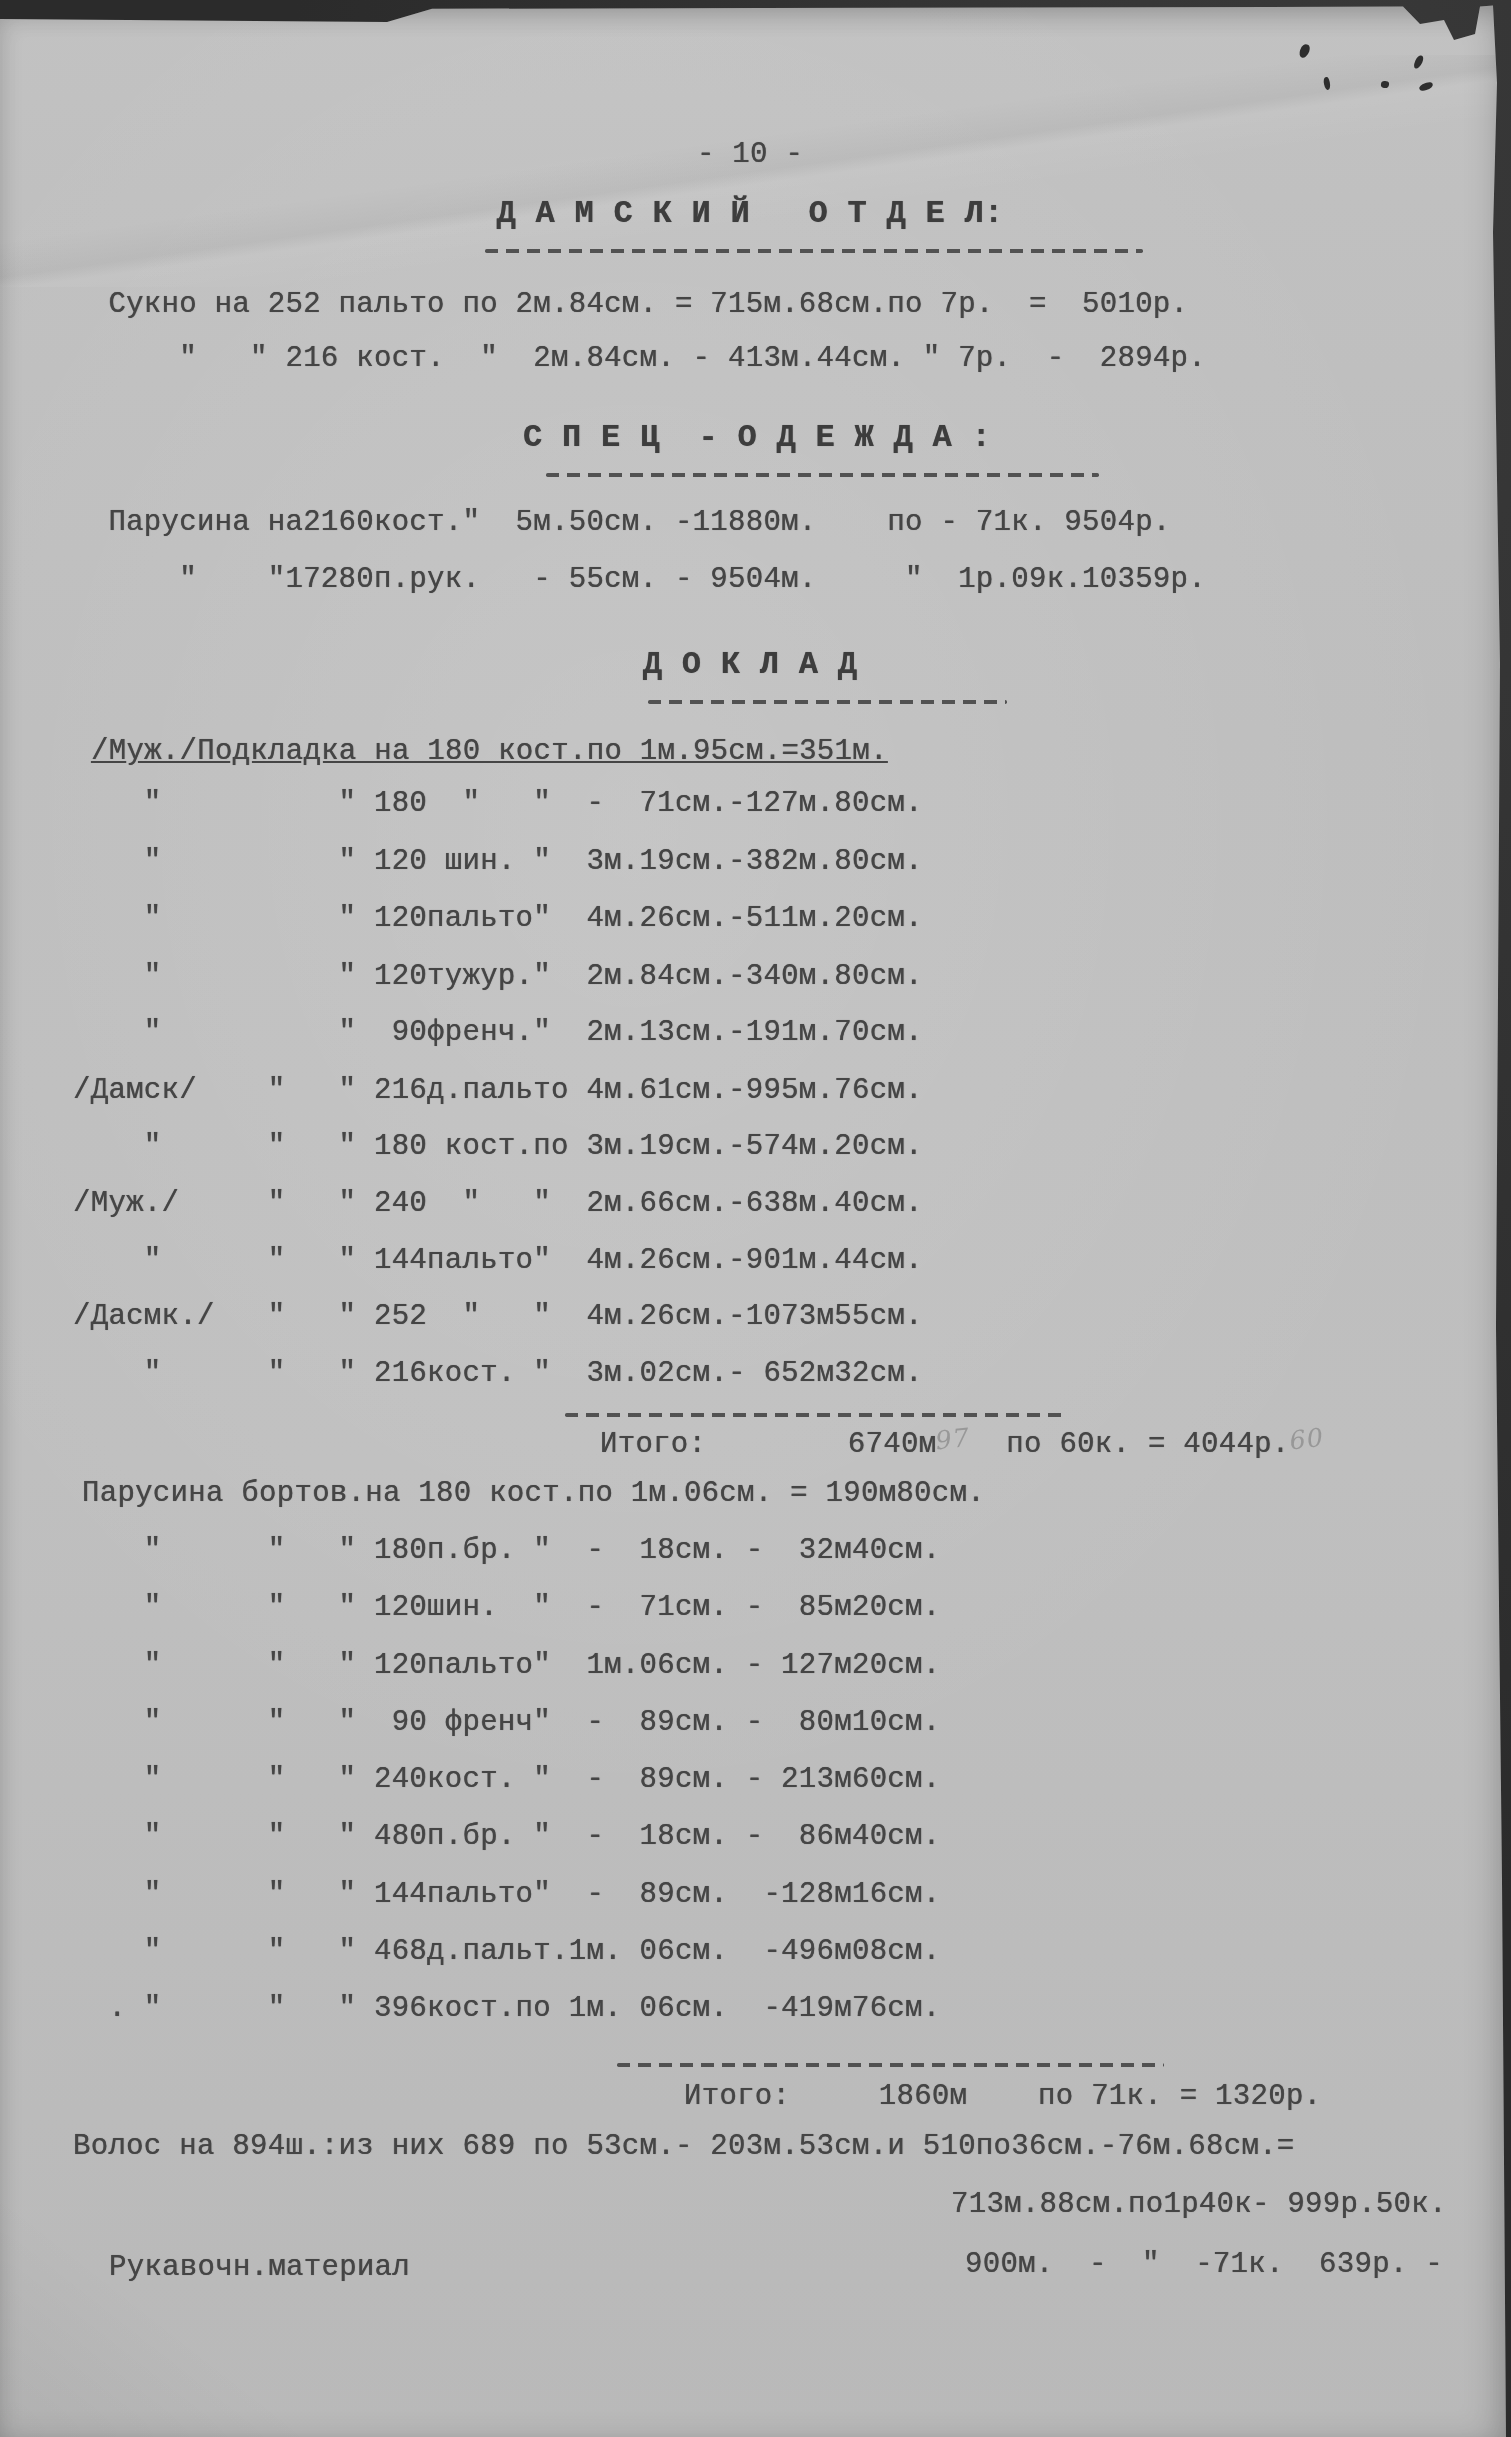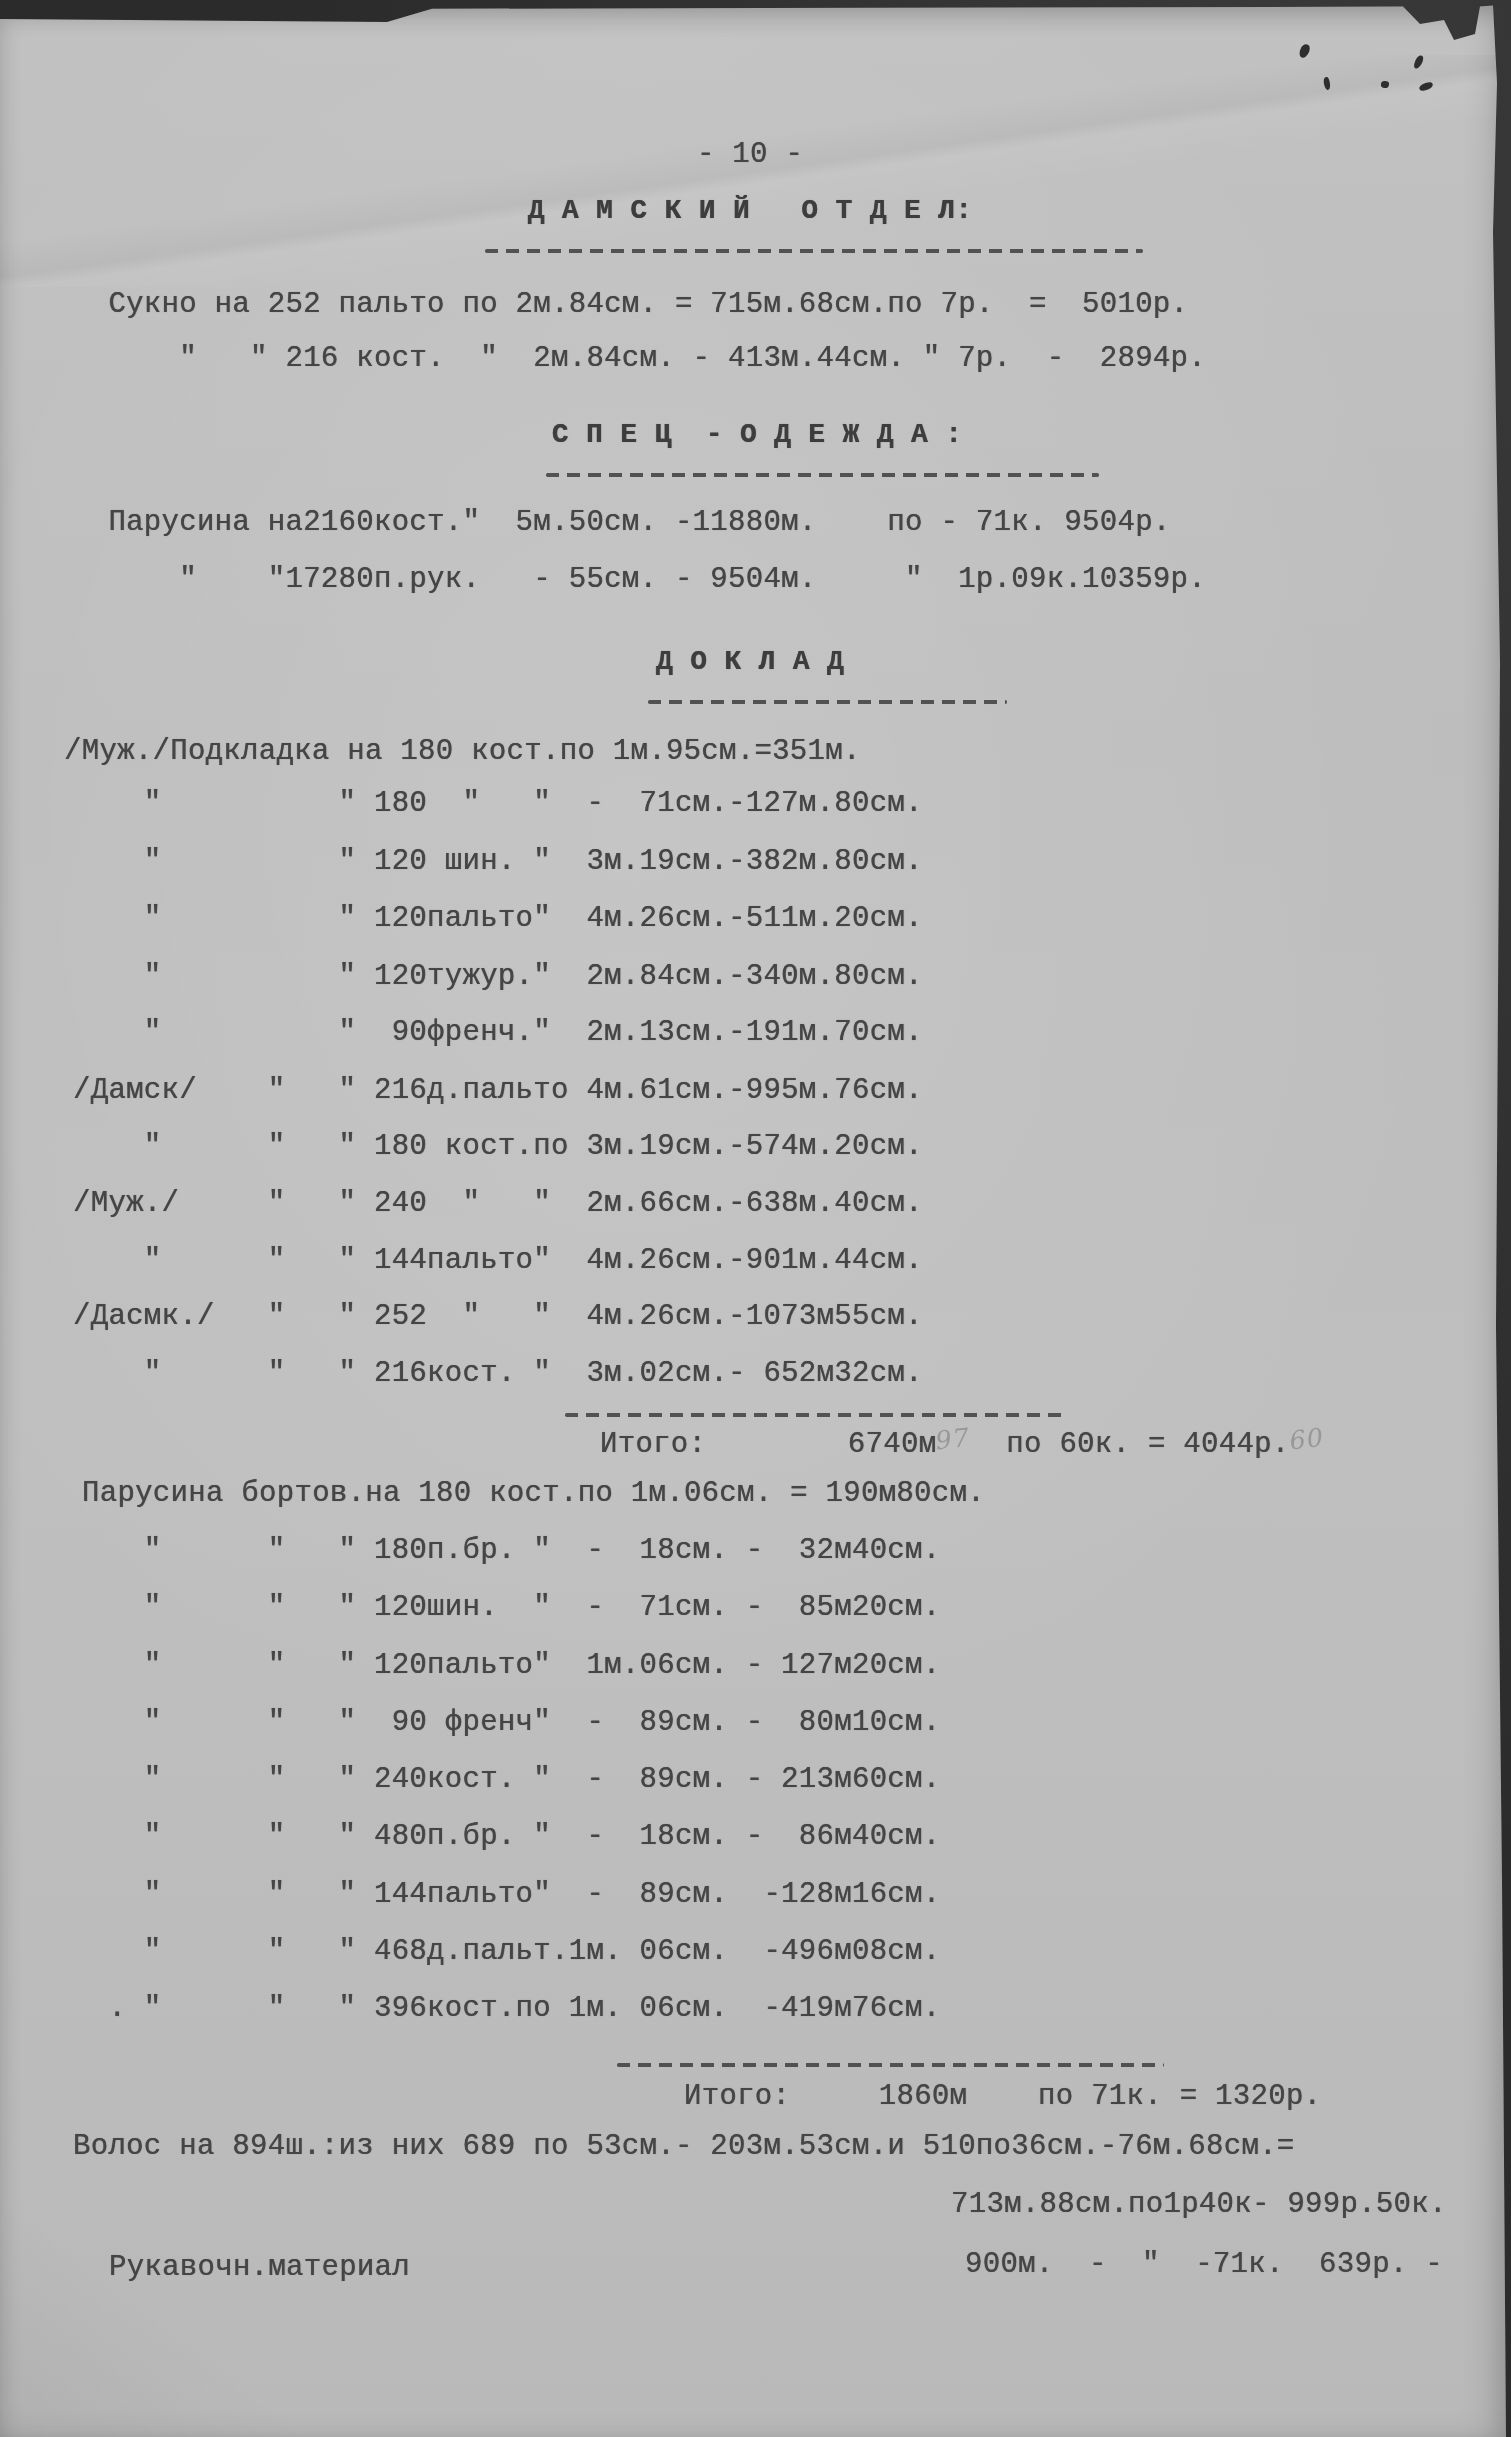--- a/index.html
+++ b/index.html
@@ -46,21 +46,21 @@
   .typed {
     position: absolute;
     white-space: pre;
     font-size: 29px;
     letter-spacing: 0.3px;
     color: #454545;
     text-shadow: 0.3px 0 0.7px rgba(60,60,60,0.75), -0.3px 0 0.6px rgba(90,90,90,0.4);
     filter: blur(0.2px);
   }
   .heading {
-    font-size: 28px;
+    font-size: 32px;
     font-weight: bold;
     color: #3d3d3d;
   }
   .center { left: 0; width: 1500px; text-align: center; }
   .dashes {
     position: absolute; height: 4.4px;
     background: repeating-linear-gradient(90deg, rgba(62,62,62,0.85) 0 13.3px, rgba(62,62,62,0) 13.3px 21px);
     filter: blur(0.4px);
     border-radius: 1.7px;
   }
@@ -101,21 +101,21 @@
 
 <div class="typed heading center" style="top:419px;padding-left:7px;">С П Е Ц  - О Д Е Ж Д А :</div>
 <div class="dashes" style="left:546px; top:473px; width:553px;"></div>
 
 <div class="typed" style="left:73px; top:506px;">  Парусина на2160кост."  5м.50см. -11880м.    по - 71к. 9504р.</div>
 <div class="typed" style="left:73px; top:563px;">      "    "17280п.рук.   - 55см. - 9504м.     "  1р.09к.10359р.</div>
 
 <div class="typed heading center" style="top:646px;">Д О К Л А Д</div>
 <div class="dashes" style="left:648px; top:700px; width:359px;"></div>
 
-<div class="typed" style="left:64px; top:735px;">/Муж./Подкладка на 180 кост.по 1м.95см.=351м.</div>
+<div class="typed" style="left:91px; top:735px;text-decoration:underline;">/Муж./Подкладка на 180 кост.по 1м.95см.=351м.</div>
 <div class="typed" style="left:73px; top:787px;">    "          " 180  "   "  -  71см.-127м.80см.</div>
 <div class="typed" style="left:73px; top:845px;">    "          " 120 шин. "  3м.19см.-382м.80см.</div>
 <div class="typed" style="left:73px; top:902px;">    "          " 120пальто"  4м.26см.-511м.20см.</div>
 <div class="typed" style="left:73px; top:960px;">    "          " 120тужур."  2м.84см.-340м.80см.</div>
 <div class="typed" style="left:73px; top:1016px;">    "          "  90френч."  2м.13см.-191м.70см.</div>
 <div class="typed" style="left:73px; top:1074px;">/Дамск/    "   " 216д.пальто 4м.61см.-995м.76см.</div>
 <div class="typed" style="left:73px; top:1130px;">    "      "   " 180 кост.по 3м.19см.-574м.20см.</div>
 <div class="typed" style="left:73px; top:1187px;">/Муж./     "   " 240  "   "  2м.66см.-638м.40см.</div>
 <div class="typed" style="left:73px; top:1244px;">    "      "   " 144пальто"  4м.26см.-901м.44см.</div>
 <div class="typed" style="left:73px; top:1300px;">/Дасмк./   "   " 252  "   "  4м.26см.-1073м55см.</div>

